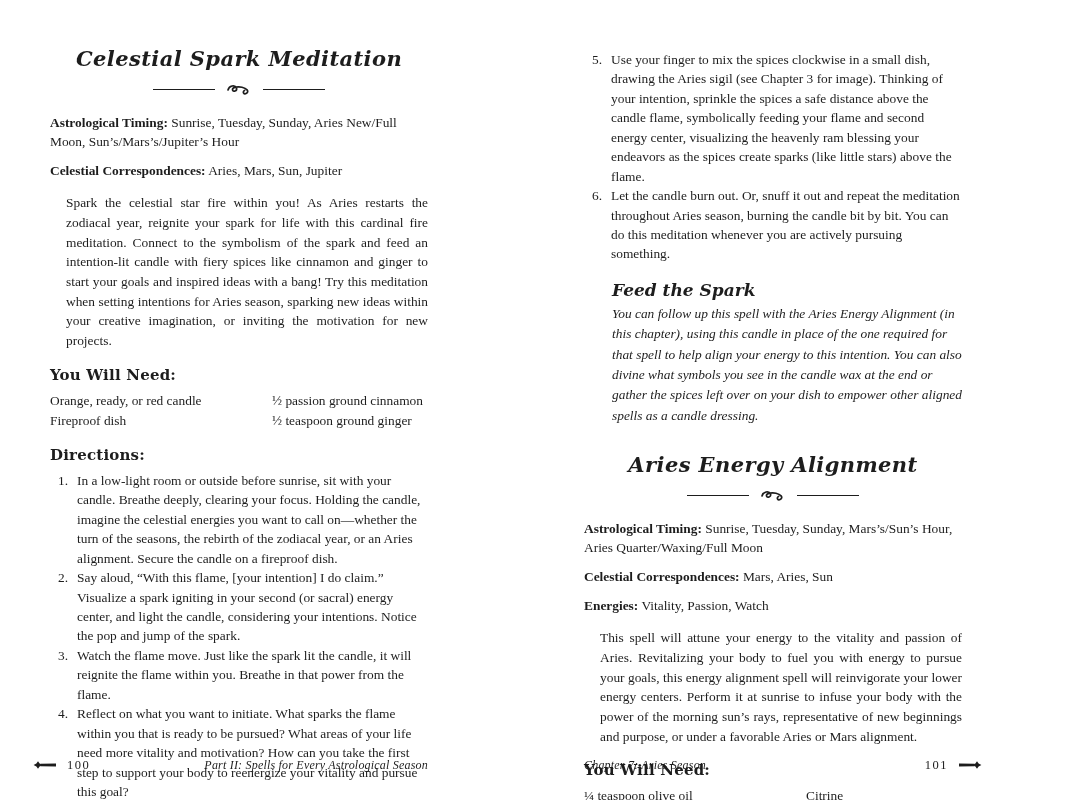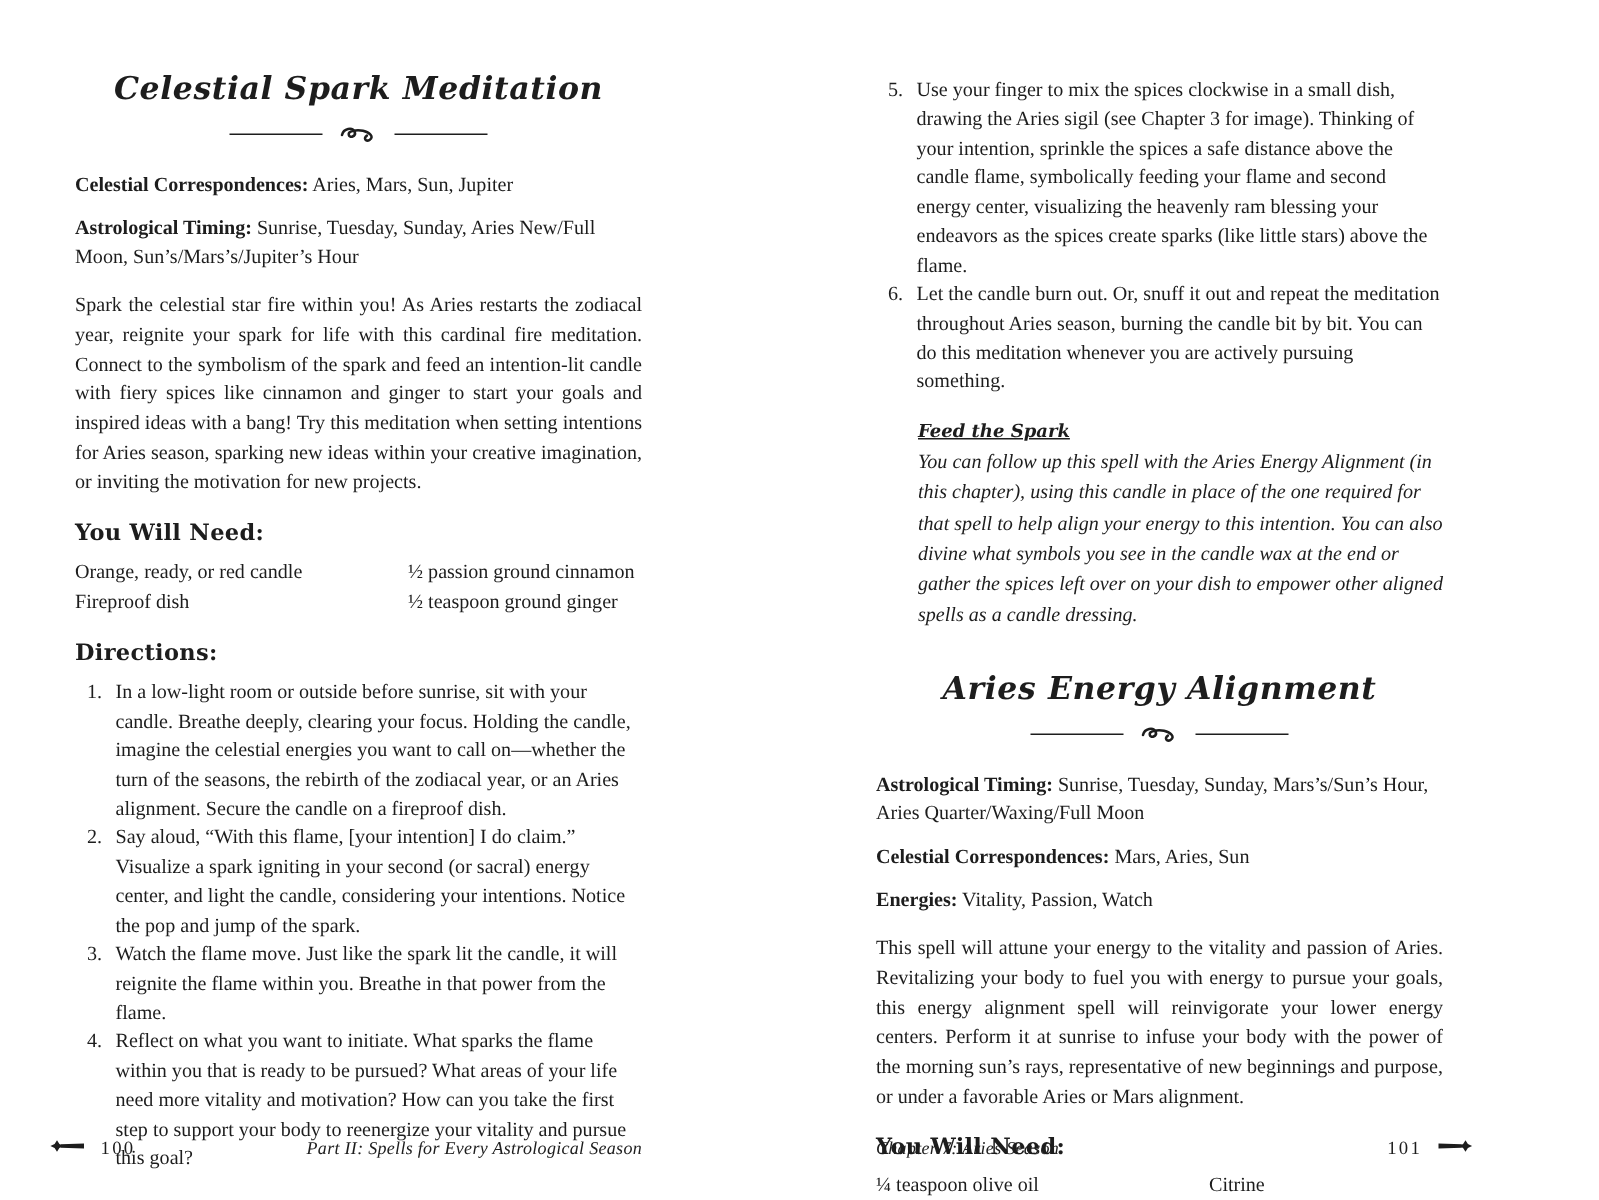--- a/index.html
+++ b/index.html
@@ -26,41 +26,41 @@
     gap:11px; margin:0 0 16px 0; height:16px;
   }
   .divider .rule { width:62px; border-top:1.7px solid #1d1d1d; }
   .divider svg { display:block; }
 
   .meta { font-size:13.4px; line-height:1.42; margin:10px 0; }
   .meta .lbl { font-weight:bold; }
 
   .body-par {
     font-size:13.4px; line-height:1.47;
-    text-align:justify; margin:13px 0 14px 0;
+    text-align:justify; margin:13px 0 14px 16px;
   }
 
   .display-head {
     font-family:"DejaVu Serif", serif;
     font-weight:bold; font-size:15px;
     letter-spacing:0.2px;
     margin:15px 0 7px 0;
   }
   .supplies { font-size:13.4px; line-height:1.5; }
   .supply-row { display:flex; }
   .supply-row .col-a { width:222px; flex:none; }
   .supply-row .col-b { flex:1; }
 
   .steps { margin:4px 0 0 0; font-size:13.4px; line-height:1.45; }
   .step { display:flex; }
   .step .num { width:18px; flex:none; text-align:right; margin-right:9px; }
   .step .txt { flex:1; }
 
   .tip { margin:16px 0 0 28px; font-style:italic; }
-  .tip-head { font-weight:bold; font-size:12px; margin:0 0 4px 0; font-family:"DejaVu Serif", serif; font-style:italic;text-decoration:underline; }
+  .tip-head { font-weight:bold; font-size:17px; margin:0 0 4px 0; font-family:"DejaVu Serif", serif; font-style:italic; }
   .tip-body { font-size:13.4px; line-height:1.52; margin:0; }
 
   .section-2 { margin-top:26px; }
 
   .footer {
     position:absolute; bottom:26px;
     display:flex; justify-content:space-between; align-items:center;
   }
   .footer-left  { left:33px;  right:78px; }
   .footer-right { left:78px; right:30px;text-align:right; }
@@ -80,22 +80,22 @@
     <div class="divider">
       <span class="rule"></span>
       <span>
         <svg width="26" height="13" viewBox="0 0 26 13">
           <path d="M2 7 C3 2.5, 9 1.5, 10.5 5 C11.5 8, 7 9.5, 6.5 6.8 C6 4.2, 12 3.2, 16 4.2 C20.5 5.3, 23.5 8.2, 20.5 10.2 C17.8 11.8, 16 9, 18.6 7.4" stroke="#1d1d1d" fill="none" stroke-width="1.7" stroke-linecap="round"></path>
         </svg>
       </span>
       <span class="rule"></span>
     </div>
 
+    <p class="meta"><span class="lbl">Astrological Timing:</span><span> Sunrise, Tuesday, Sunday, Aries New/Full Moon, Sun’s/Mars’s/Jupiter’s Hour</span></p>
     <p class="meta"><span class="lbl">Celestial Correspondences:</span><span> Aries, Mars, Sun, Jupiter</span></p>
-    <p class="meta"><span class="lbl">Astrological Timing:</span><span> Sunrise, Tuesday, Sunday, Aries New/Full Moon, Sun’s/Mars’s/Jupiter’s Hour</span></p>
 
     <p class="body-par">Spark the celestial star fire within you! As Aries restarts the zodiacal year, reignite your spark for life with this cardinal fire meditation. Connect to the symbolism of the spark and feed an intention-lit candle with fiery spices like cinnamon and ginger to start your goals and inspired ideas with a bang! Try this meditation when setting intentions for Aries season, sparking new ideas within your creative imagination, or inviting the motivation for new projects.</p>
 
     <h2 class="display-head">You Will Need:</h2>
     <div class="supplies">
       <div class="supply-row">
         <span class="col-a">Orange, ready, or red candle</span>
         <span class="col-b">½ passion ground cinnamon</span>
       </div>
       <div class="supply-row">

